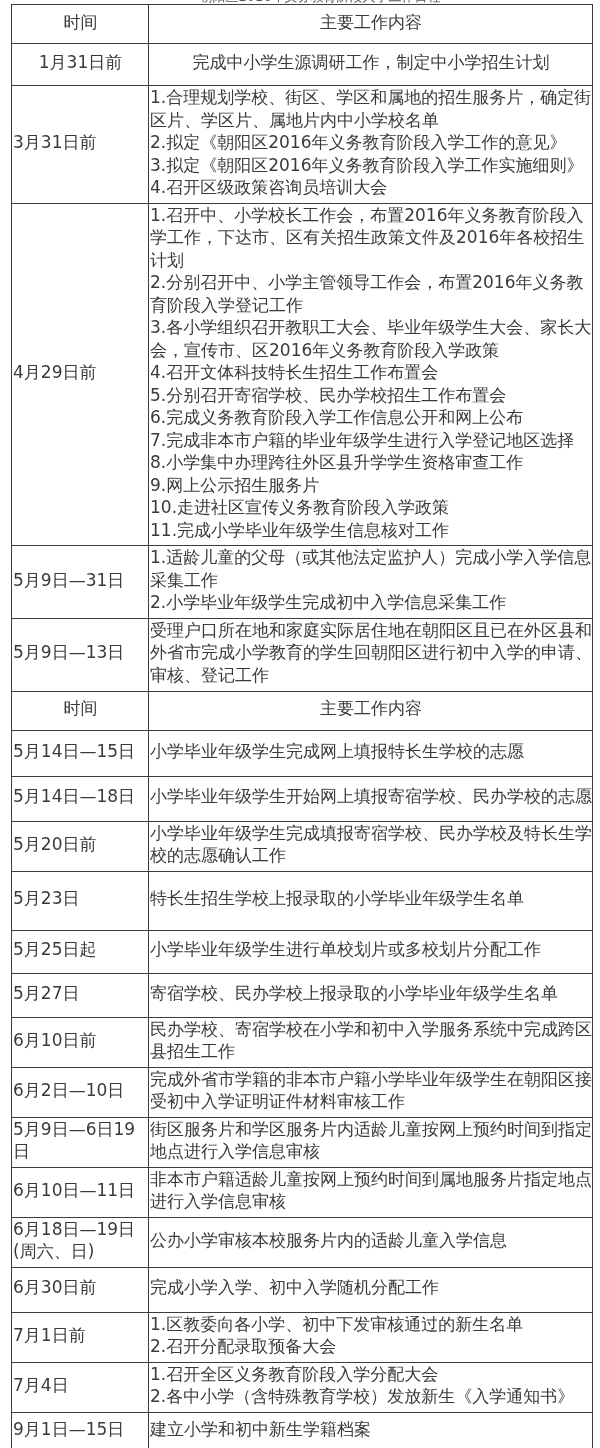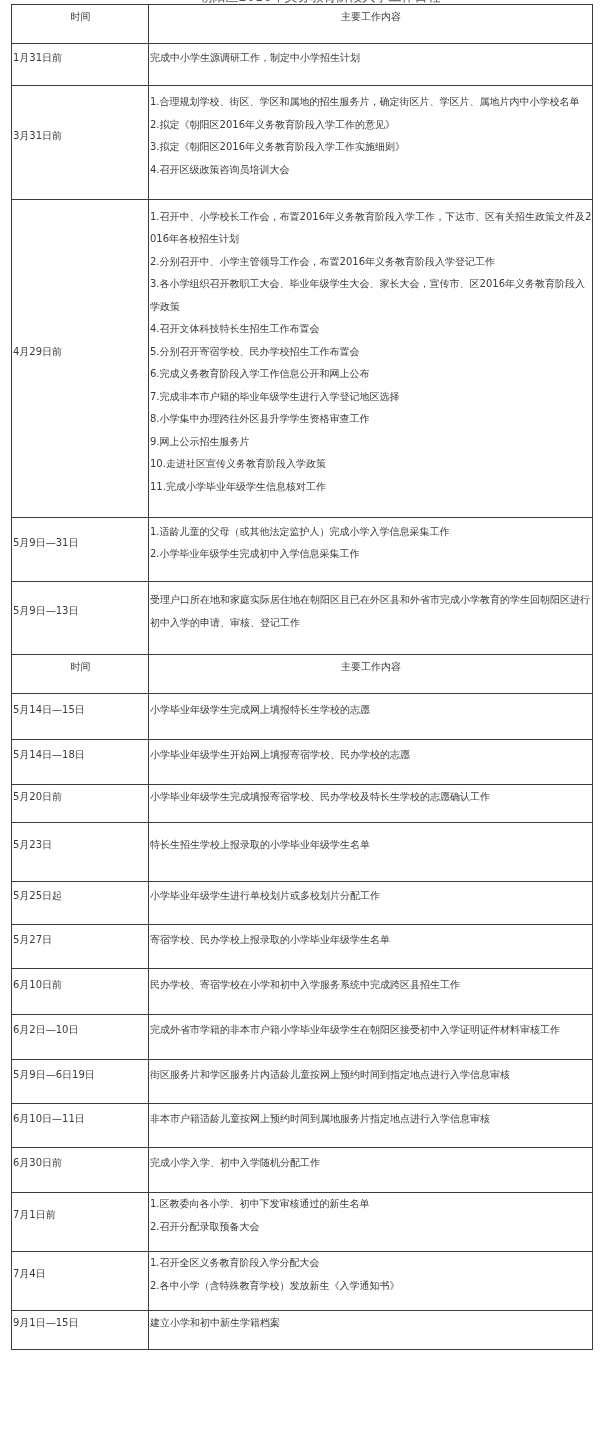--- a/index.html
+++ b/index.html
@@ -2,21 +2,21 @@
 <html><head>
 <meta charset="utf-8">
 <style>
   html, body { margin: 0; padding: 0; background: #ffffff; }
   body { width: 600px; height: 1448px; overflow: hidden; position: relative;
          font-family: "DejaVu Sans", "Liberation Sans", sans-serif; color: #3a3a3a; }
   .title-remnant { position: absolute; top: -9px; left: 140px; width: 360px; height: 12px;
          font-size: 13px; line-height: 12px; color: #555; white-space: nowrap; overflow: hidden; text-align: center; }
   table.schedule { position: absolute; left: 11px; top: 4px; width: 581px;
          border-collapse: collapse; table-layout: fixed; }
-  table.schedule td { border: 1.5px solid #3c3c3c; padding: 0 0 13px 1px; font-size: 10px;
+  table.schedule td { border: 1.5px solid #3c3c3c; padding: 0 0 4px 1px; font-size: 17px;
          line-height: 22.5px; vertical-align: middle; word-break: break-all; }
   col.c1 { width: 137px; }
   col.c2 { width: 444px; }
   tr.hdr td { text-align: center; }
   .line { display: block; }
 </style>
 </head>
 <body>
 
 <div class="title-remnant">朝阳区2016年义务教育阶段入学工作日程</div>
@@ -24,21 +24,21 @@
 <table class="schedule">
   <colgroup>
       <col class="c1">
       <col class="c2">
     </colgroup>
   <tbody id="tbody">
       <tr class="hdr" style="height: 39px;">
         <td>时间</td>
         <td>主要工作内容</td>
       </tr>
-      <tr style="height: 42px;">
+      <tr style="height: 42px; text-align: center;">
         <td>1月31日前</td>
         <td>
           <span class="line">完成中小学生源调研工作，制定中小学招生计划</span>
         </td>
       </tr>
       <tr style="height: 114px;">
         <td>3月31日前</td>
         <td>
           <span class="line">1.合理规划学校、街区、学区和属地的招生服务片，确定街区片、学区片、属地片内中小学校名单</span>
           <span class="line">2.拟定《朝阳区2016年义务教育阶段入学工作的意见》</span>
@@ -133,20 +133,26 @@
           <span class="line">街区服务片和学区服务片内适龄儿童按网上预约时间到指定地点进行入学信息审核</span>
         </td>
       </tr>
       <tr style="height: 44px; margin-left: 30px;">
         <td>6月10日—11日</td>
         <td>
           <span class="line">非本市户籍适龄儿童按网上预约时间到属地服务片指定地点进行入学信息审核</span>
         </td>
       </tr>
       <tr style="height: 45px;">
+        <td>6月18日—19日(周六、日)</td>
+        <td>
+          <span class="line">公办小学审核本校服务片内的适龄儿童入学信息</span>
+        </td>
+      </tr>
+      <tr style="height: 45px;">
         <td>6月30日前</td>
         <td>
           <span class="line">完成小学入学、初中入学随机分配工作</span>
         </td>
       </tr>
       <tr style="height: 45px;">
         <td>7月1日前</td>
         <td>
           <span class="line">1.区教委向各小学、初中下发审核通过的新生名单</span>
           <span class="line">2.召开分配录取预备大会</span>

